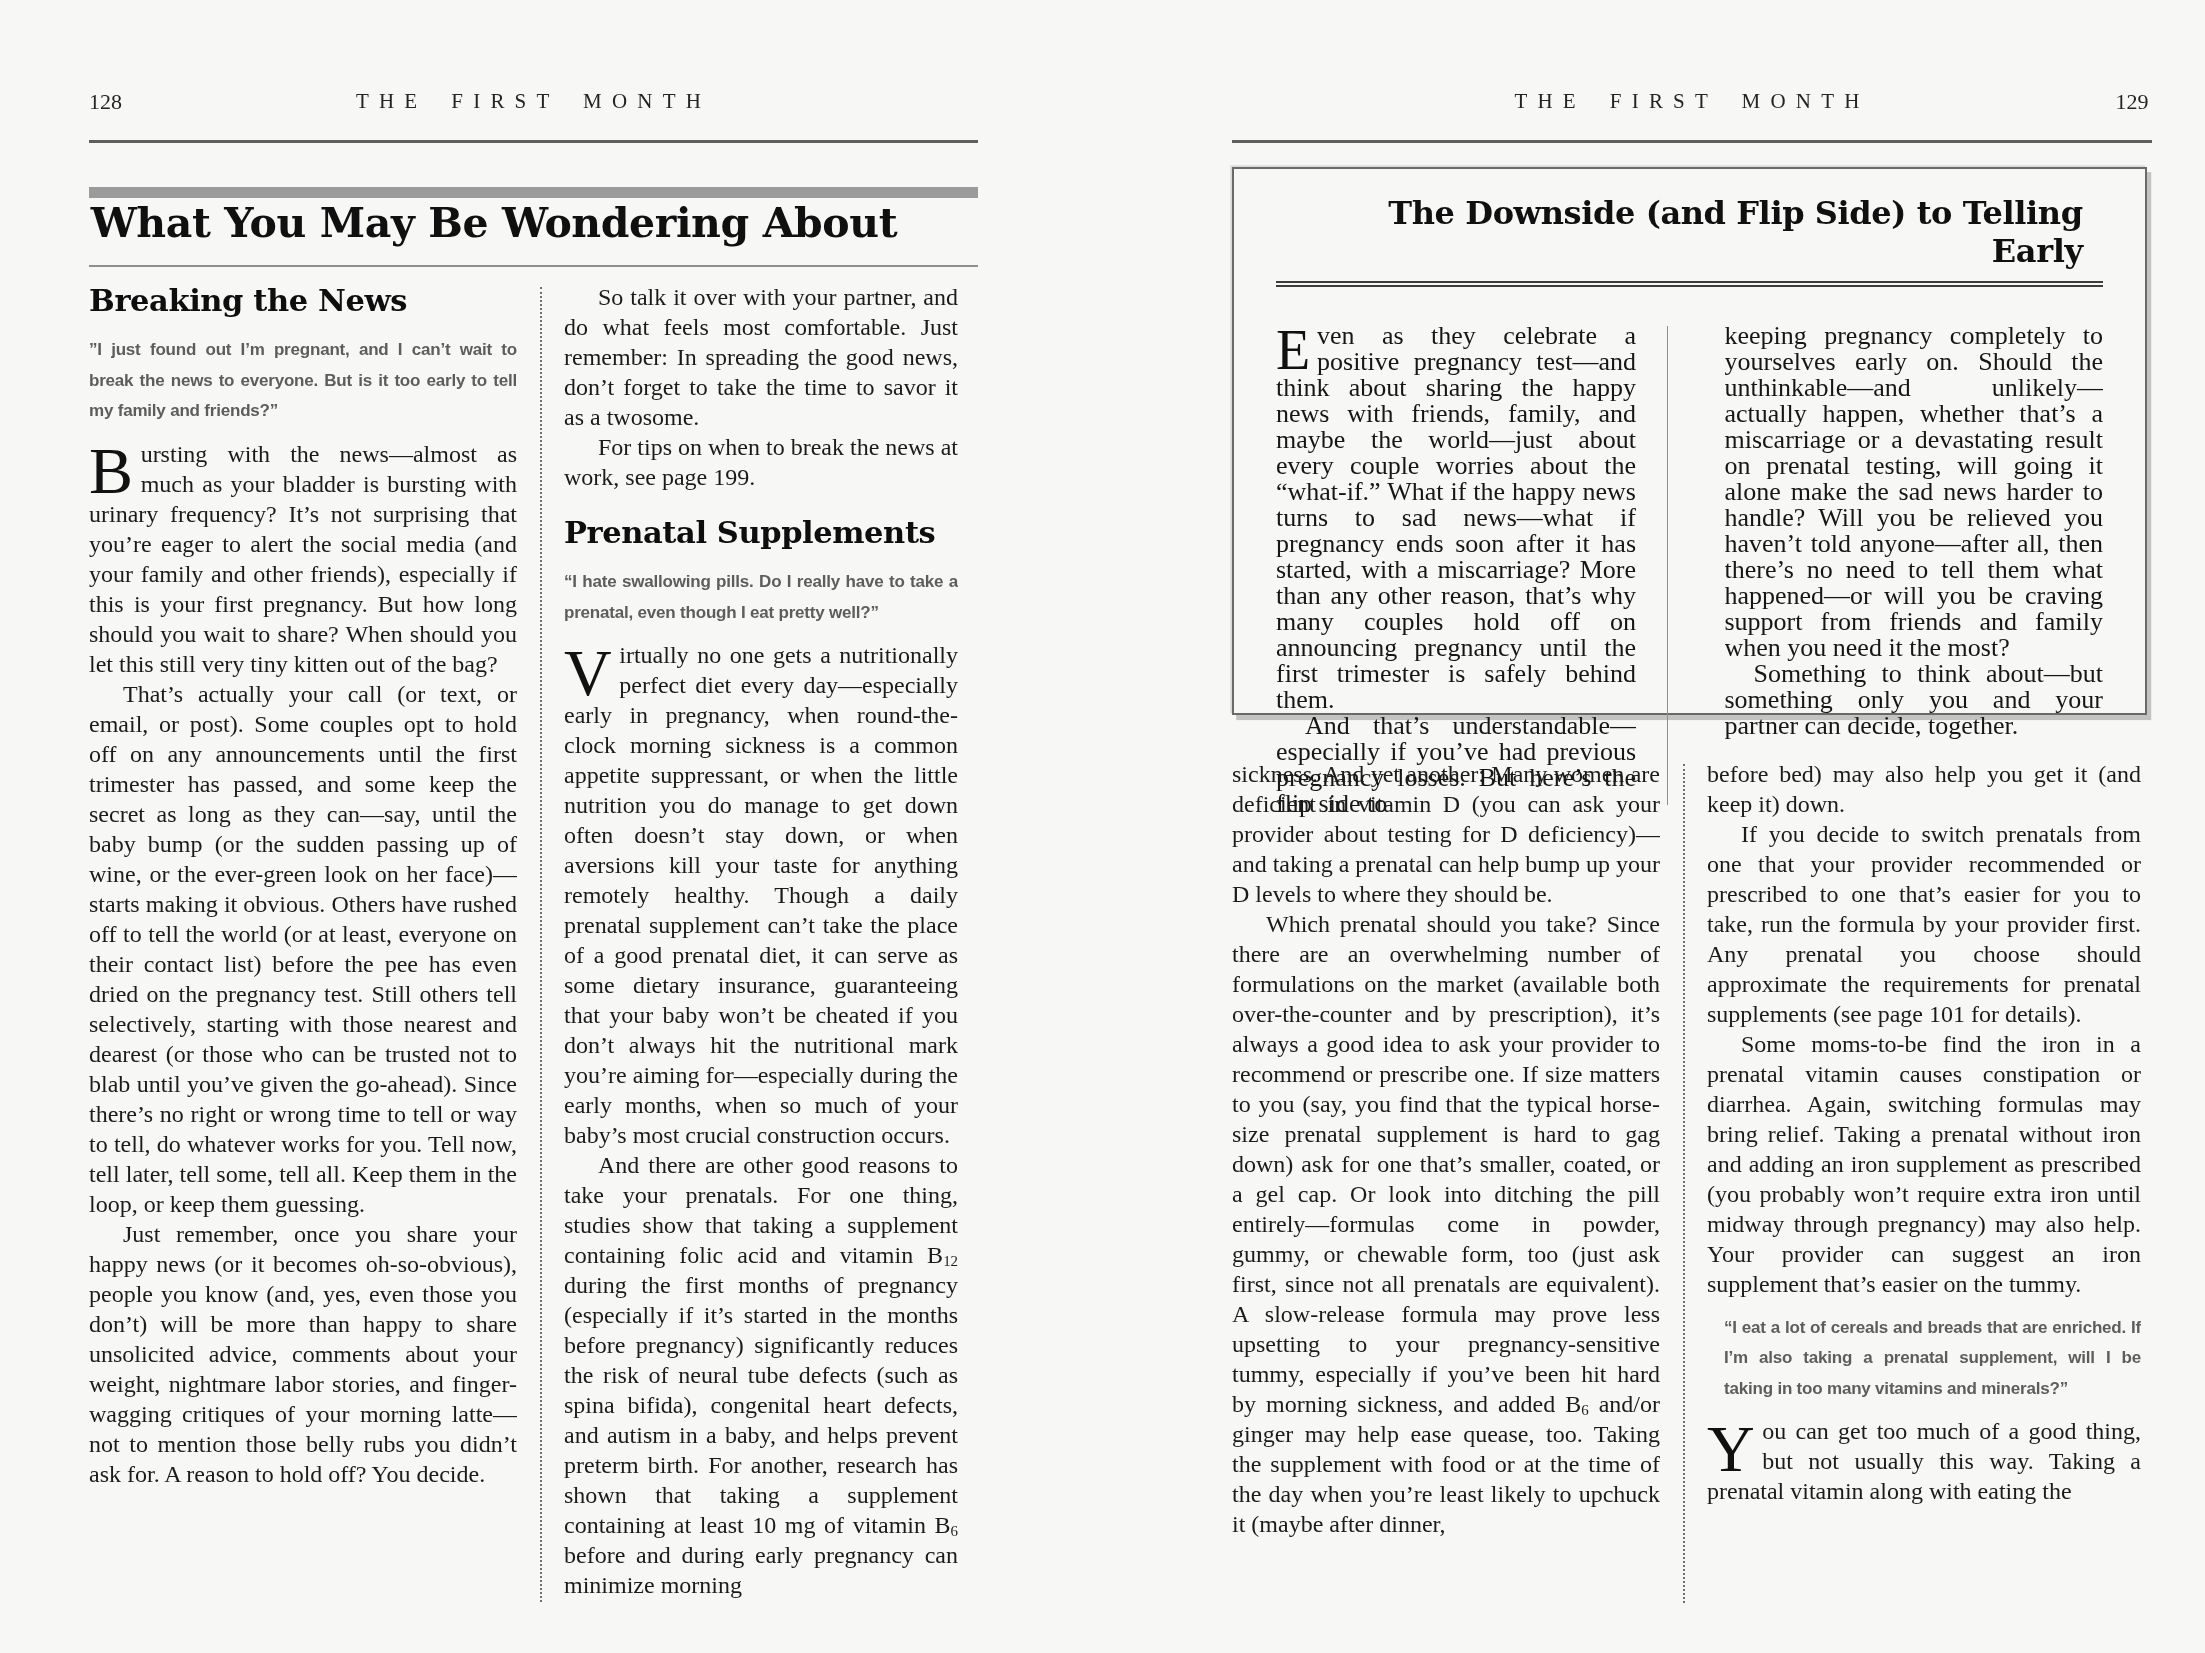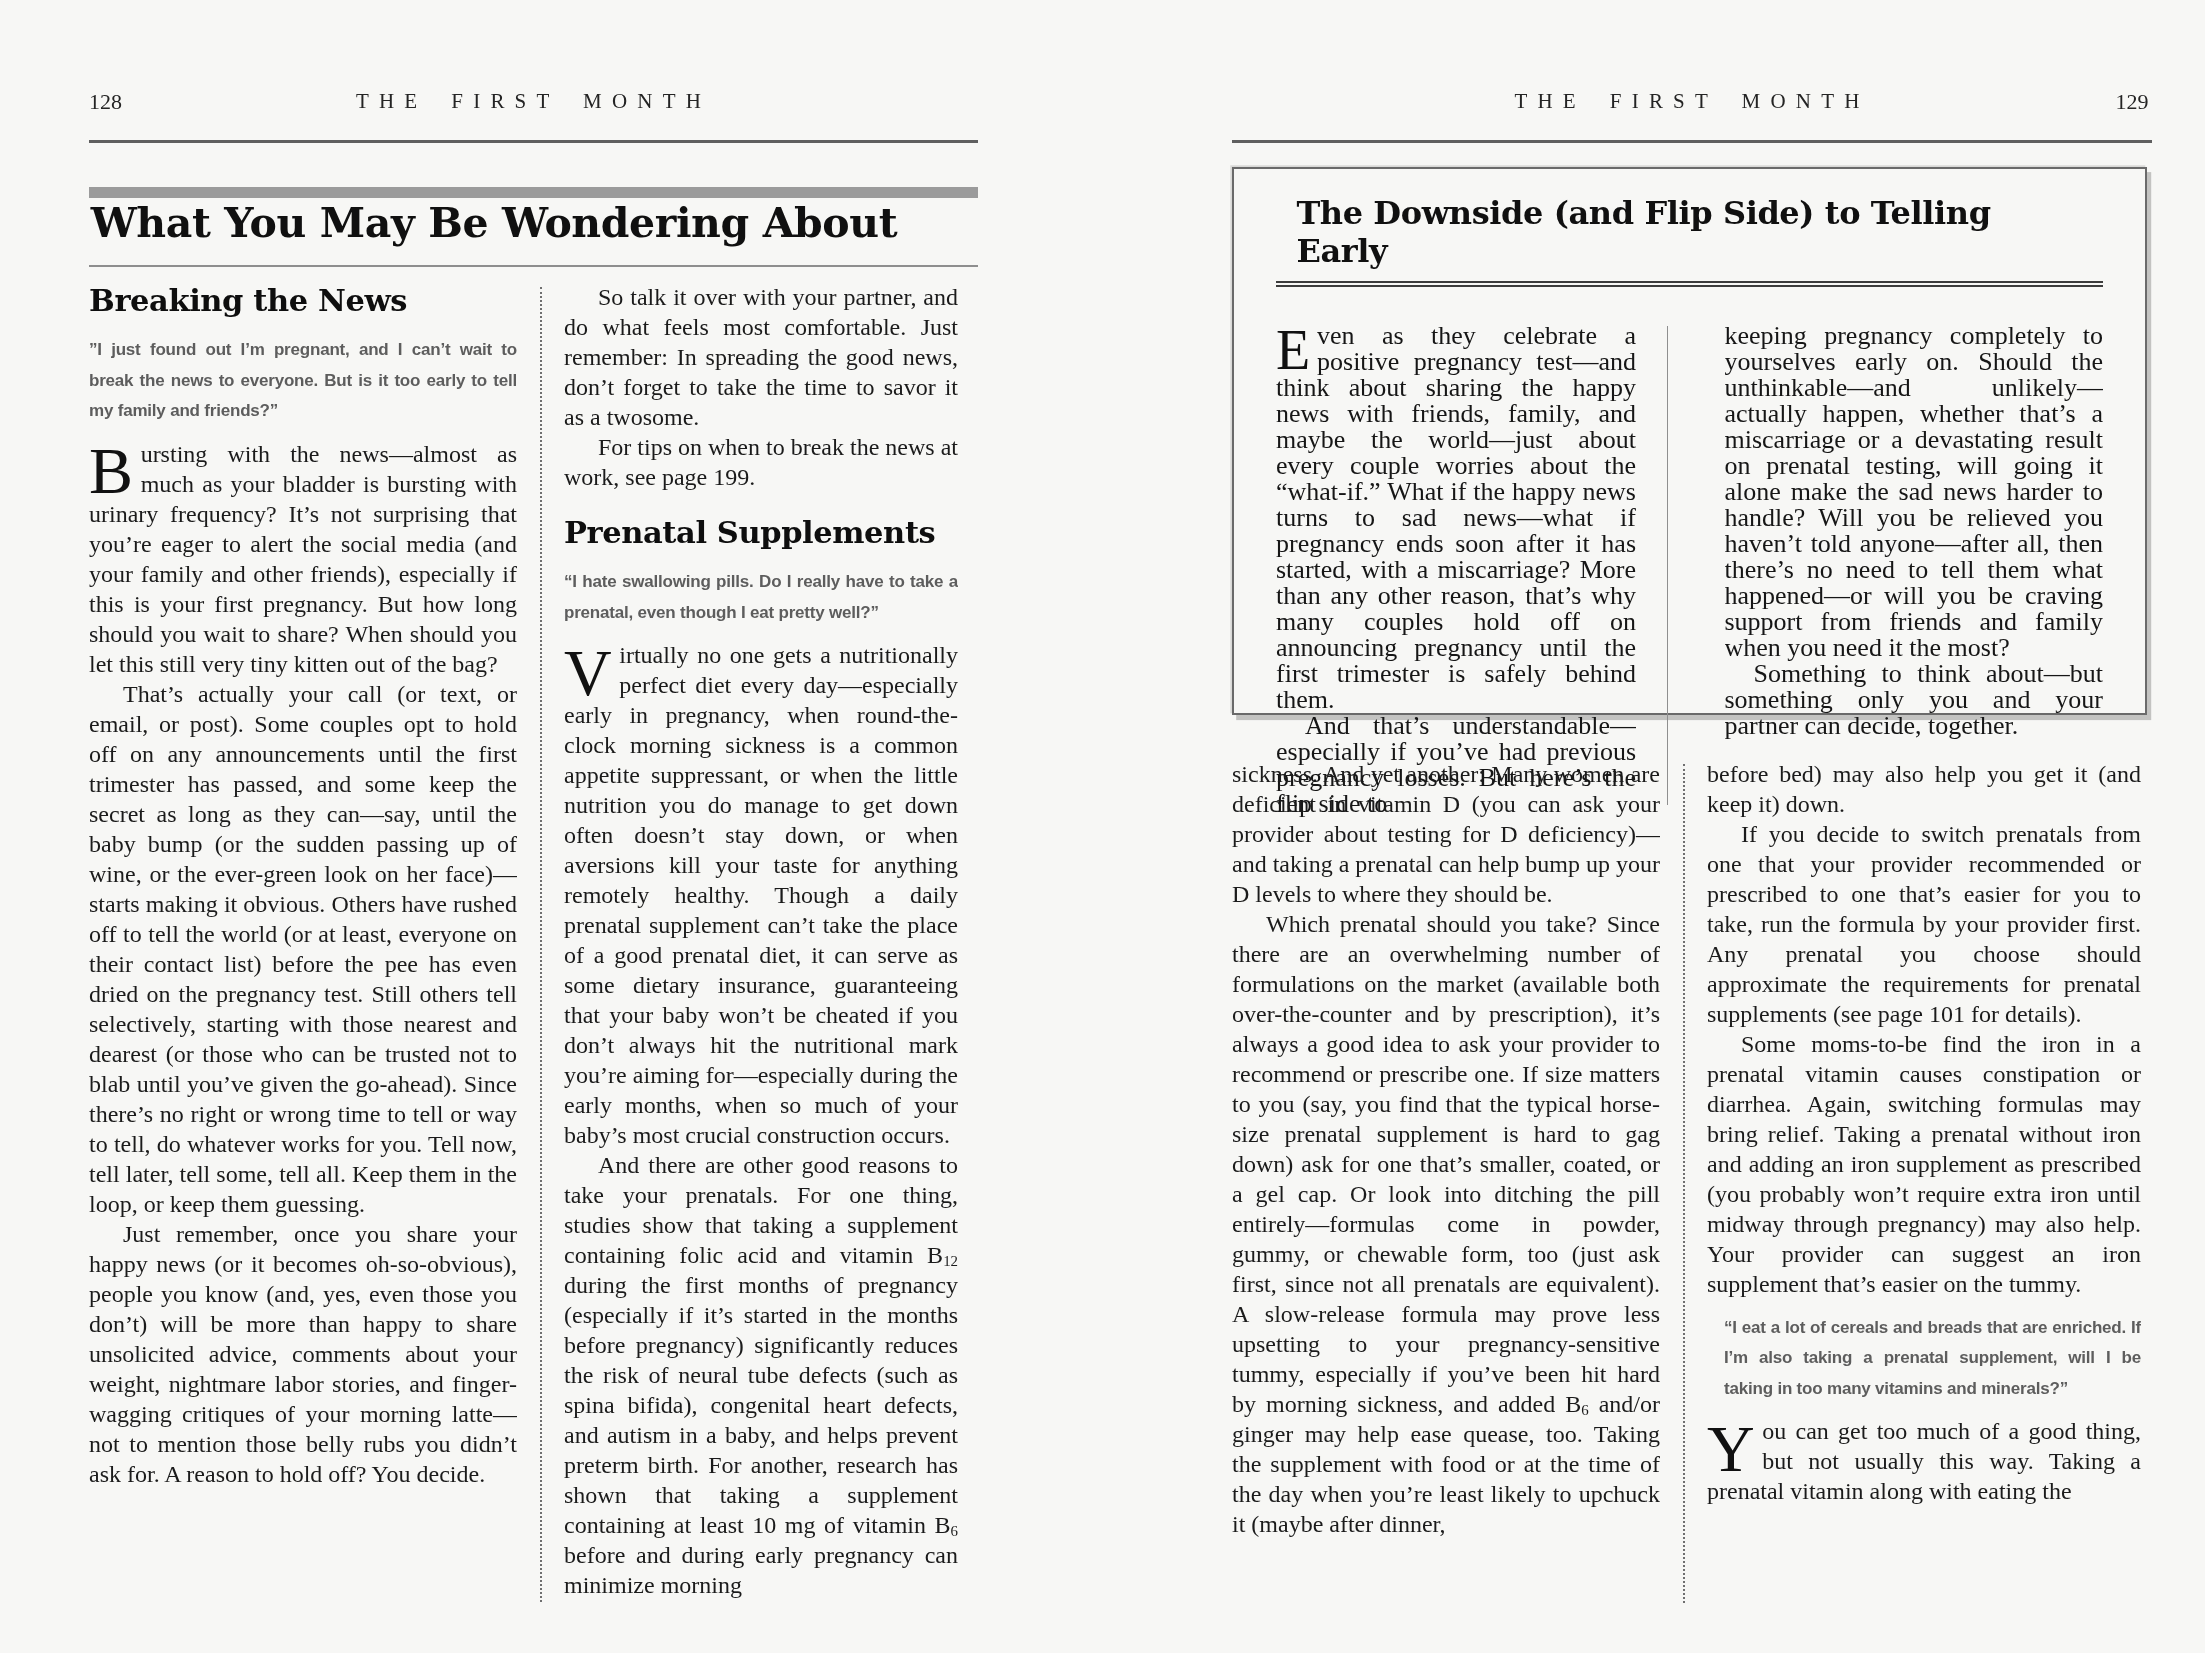--- a/index.html
+++ b/index.html
@@ -67,21 +67,21 @@
     position:absolute;left:0;top:78px;width:915px;height:548px;
     box-sizing:border-box;
     background:#f7f7f5;
     border:2.5px solid #6a6a6a;
     box-shadow:4.2px 5.1px 0 #c3c3c1, -1.7px -1.7px 0 #d9d9d7;
     padding:25.4px 42px 0 42px;
   }
   .box-title{
     margin:0 auto;display:table;
     font-family:"DejaVu Serif", serif;font-weight:700;
-    font-size:32px;color:#101010;text-align:left;
+    font-size:32px;color:#101010;text-align:right;
     padding:0 20.4px 10.2px 20.4px;
     border-bottom:6px double #3c3c3c;
     letter-spacing:-0.4px;
   }
   .box-cols{display:flex;margin-top:36px;}
   .box-col{overflow:hidden;}
   #box-col1{width:360px;}
   #box-col2{flex:1;margin-left:28px;}
   .box-divider{border-left:1.7px solid #8f8f8f;margin:3.4px 29px 12px 30.5px;}
   .box-p{margin:0;font-size:26px;line-height:26px;text-align:justify;color:#161616;}

